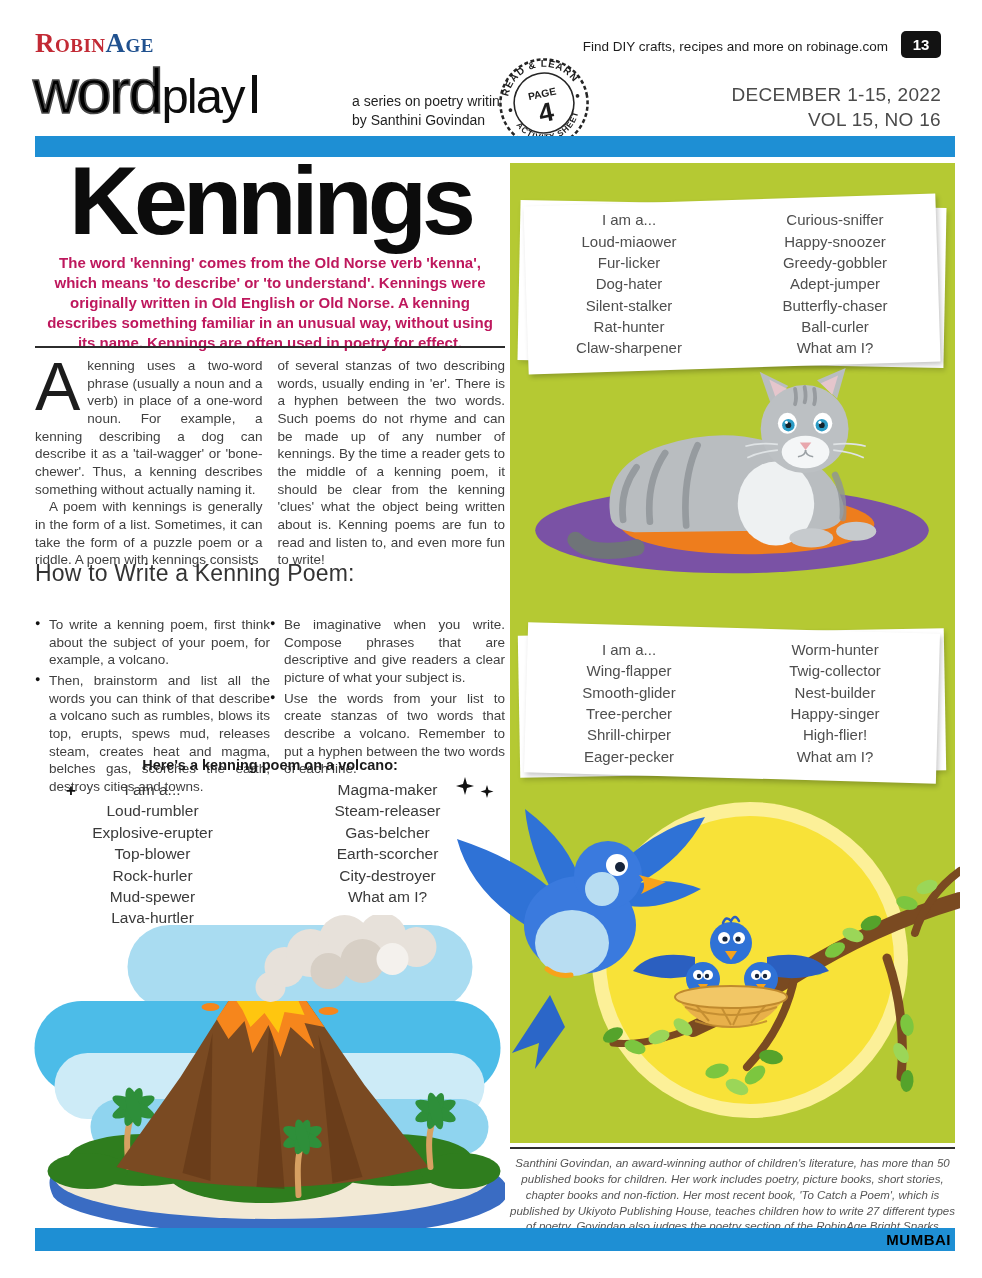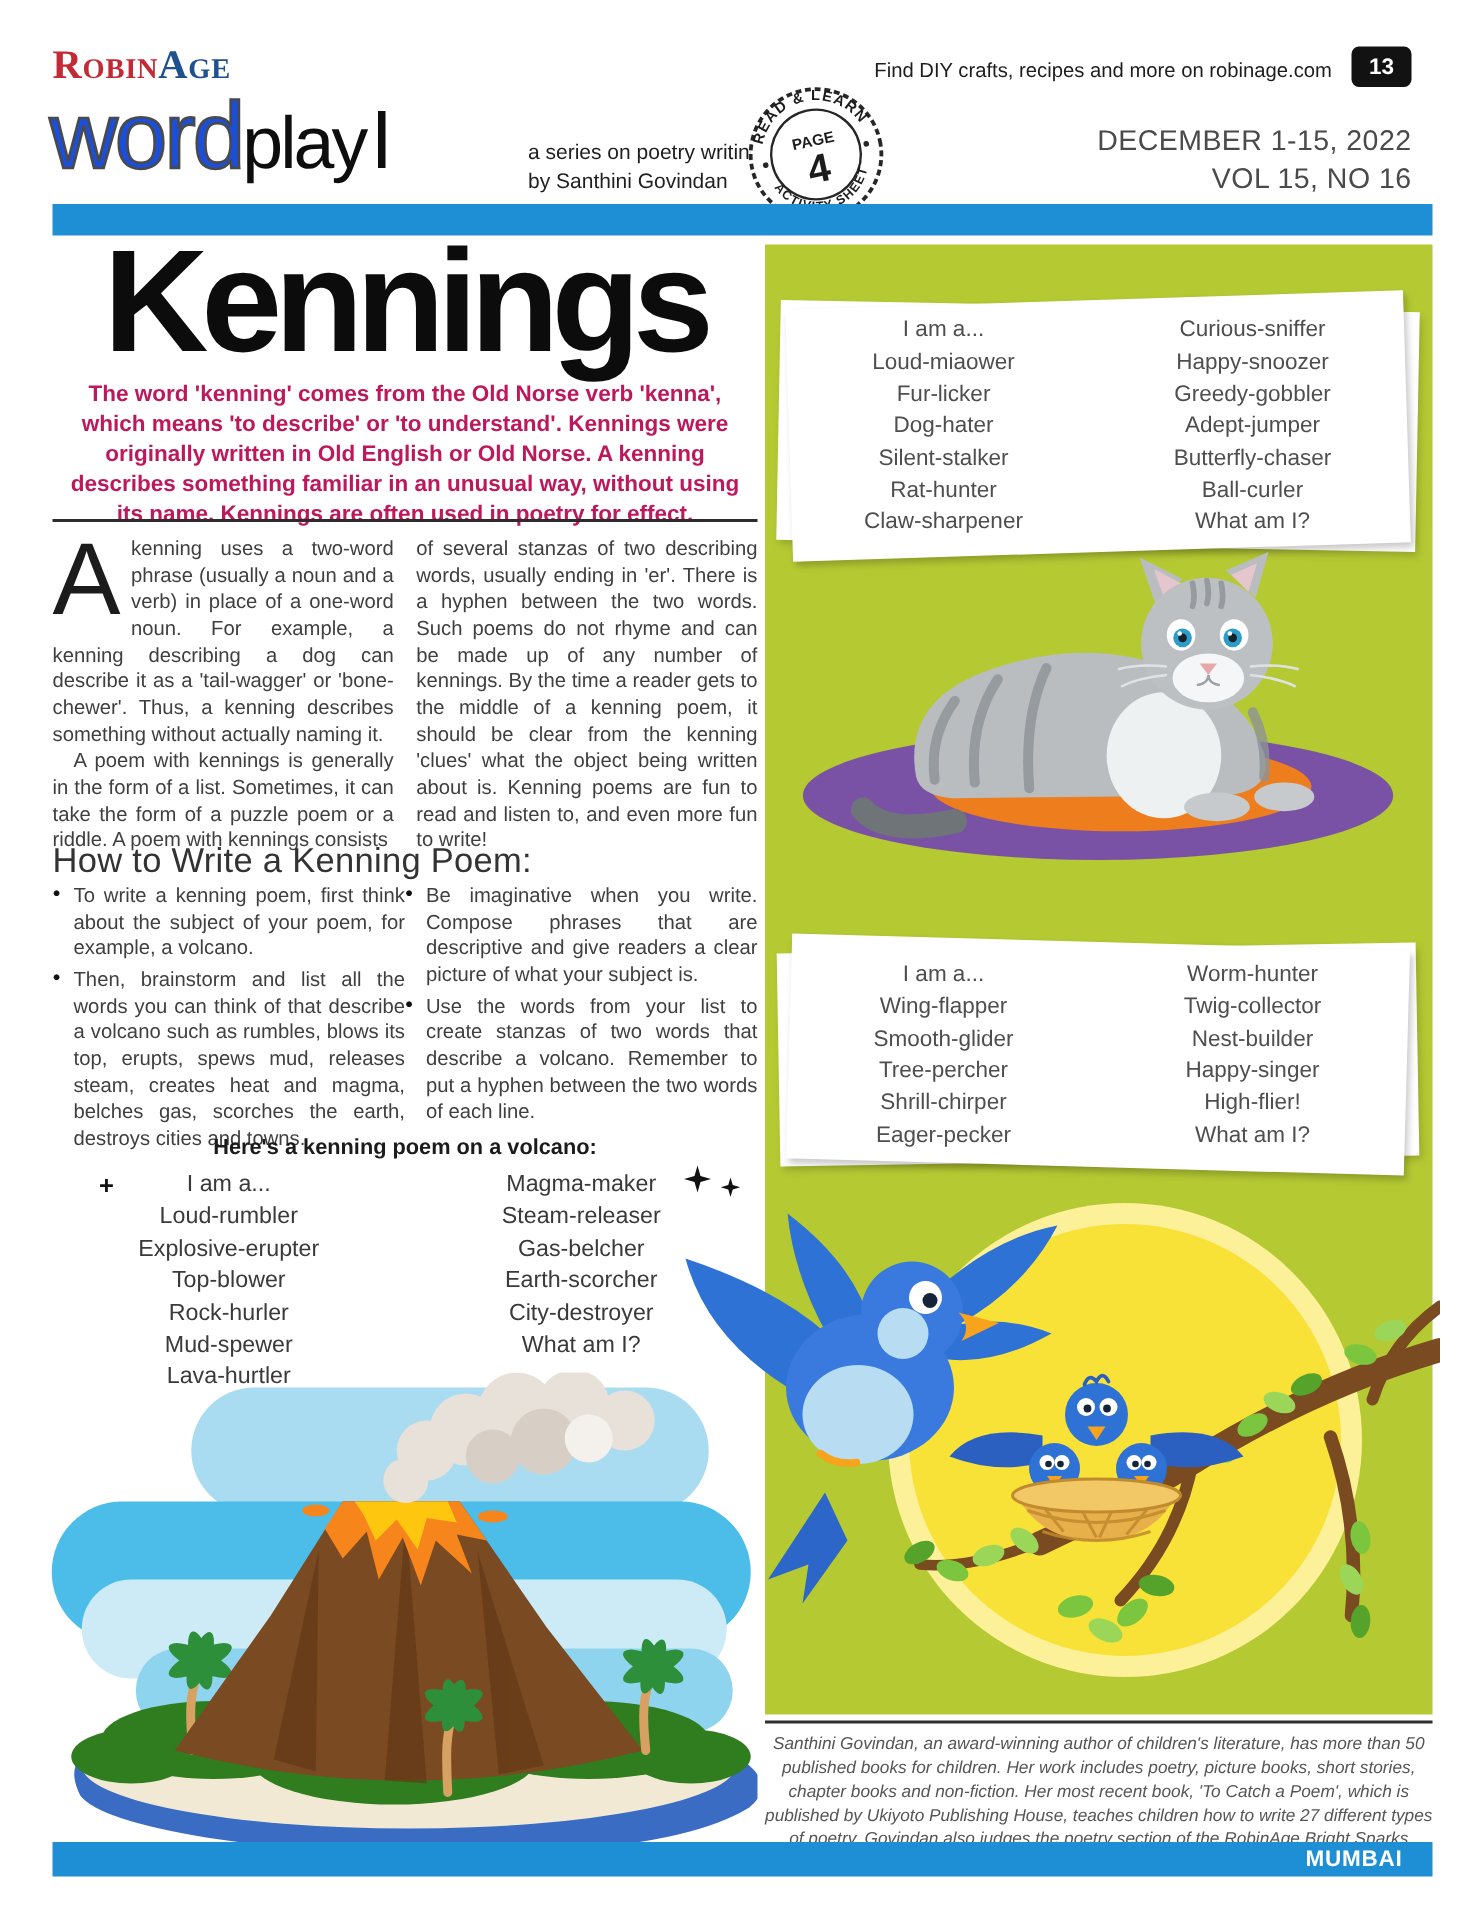--- a/index.html
+++ b/index.html
@@ -11,21 +11,21 @@
          font-weight:bold;font-size:27px;font-variant:small-caps;letter-spacing:.5px;}
   .brand .b1{color:#c22a35;}
   .brand .b2{color:#20518f;}
   .tagline{position:absolute;right:94px;top:39px;font-size:13.5px;color:#1d1d1d;}
   .pagenum{position:absolute;right:41px;top:31px;width:40px;height:27px;background:#121212;
            border-radius:5px;color:#fff;font-weight:bold;font-size:15px;
            display:flex;align-items:center;justify-content:center;}
 
   
   .logo{position:absolute;left:33px;top:58px;white-space:nowrap;}
-  .logo-word{font-size:63px;line-height:66px;color:#1d4ed8;-webkit-text-stroke:1.7px #4a4a4a;
+  .logo-word{font-size:63px;line-height:66px;color:#000000;-webkit-text-stroke:1.7px #4a4a4a;
              letter-spacing:-2px;}
   .logo-play{font-size:49px;line-height:66px;font-weight:normal;color:#0d0d0d;letter-spacing:-2px;}
   .logo-bar{display:inline-block;width:5px;height:38px;background:#0d0d0d;margin-left:9px;}
   .series{position:absolute;left:352px;top:92px;font-size:14px;line-height:1.35;color:#1f1f1f;}
   .badge-wrap{position:absolute;left:497px;top:56px;width:94px;height:94px;transform:rotate(-12deg);}
   .issue{position:absolute;right:41px;top:82px;text-align:right;font-size:19px;line-height:1.32;
          color:#4a4a4a;letter-spacing:.3px;}
   .bluebar{position:absolute;left:35px;top:136px;width:920px;height:21px;background:#1e8fd4;}
 
   
@@ -33,21 +33,21 @@
          font-size:97px;font-weight:bold;letter-spacing:-5px;line-height:1.0;color:#0c0c0c;}
   .intro{position:absolute;left:38px;top:253px;width:464px;text-align:center;
          font-weight:bold;font-size:15px;line-height:1.33;color:#be185d;}
   .rule1{position:absolute;left:35px;top:346px;width:470px;border-top:2.5px solid #2c2c2c;}
   .bodycols{position:absolute;left:35px;top:357px;width:470px;display:flex;gap:15px;}
   .bodycol{flex:1;}
   .bodyp{margin:0;text-align:justify;font-size:13.5px;line-height:1.31;color:#3f3f3f;}
   .bodyp.indent{text-indent:14px;}
   .dropcap{float:left;font-size:68px;line-height:53px;padding:3px 7px 0 0;color:#1c1c1c;}
   .howto-h{position:absolute;left:35px;top:560px;font-size:23px;color:#333;letter-spacing:.2px;}
-  .howtocols{position:absolute;left:35px;top:588px;width:470px;display:flex;}
+  .howtocols{position:absolute;left:35px;top:616px;width:470px;display:flex;}
   .howtocol{flex:1;}
   .bullet-item{position:relative;padding-left:14px;text-align:justify;
                font-size:13.5px;line-height:1.31;color:#3f3f3f;margin-bottom:3px;}
   .bullet-item::before{content:"●";position:absolute;left:0;top:2px;font-size:9px;color:#111;}
   .poem-h{position:absolute;left:35px;top:757px;width:470px;text-align:center;
           font-weight:bold;font-size:14.5px;color:#1b1b1b;}
   .poemcols{position:absolute;left:35px;top:779px;width:470px;display:flex;}
   .poemcol{flex:1;text-align:center;}
   .poem-line{font-size:15.5px;line-height:1.38;color:#3a3a3a;}
   .sparkle{position:absolute;font-weight:bold;color:#111;}
@@ -72,21 +72,21 @@
   .paper .poem-line{font-size:15px;line-height:1.42;color:#4e4e4e;}
   .cat-svg{position:absolute;left:10px;top:192px;width:425px;height:235px;}
   .bird-svg{position:absolute;left:-55px;top:612px;width:505px;height:362px;}
 
   
   .bio{position:absolute;left:510px;top:1147px;width:445px;border-top:2px solid #2f2f2f;
        padding-top:7px;font-style:italic;font-size:11.5px;line-height:1.38;color:#555;
        text-align:center;}
   .mumbai{position:absolute;left:35px;top:1228px;width:920px;height:23px;background:#1e8fd4;
           display:flex;align-items:center;justify-content:flex-end;}
-  .mumbai span{color:#ffffff;font-weight:bold;font-size:15px;letter-spacing:.5px;padding-right:20px;}
+  .mumbai span{color:#000000;font-weight:bold;font-size:15px;letter-spacing:.5px;padding-right:4px;}
 
   .volcano-svg{position:absolute;left:30px;top:915px;width:475px;height:318px;}
 </style>
 </head>
 <body>
 
 <div id="page">
 
   <div class="brand">
     <span class="b1">Robin</span><span class="b2">Age</span>

